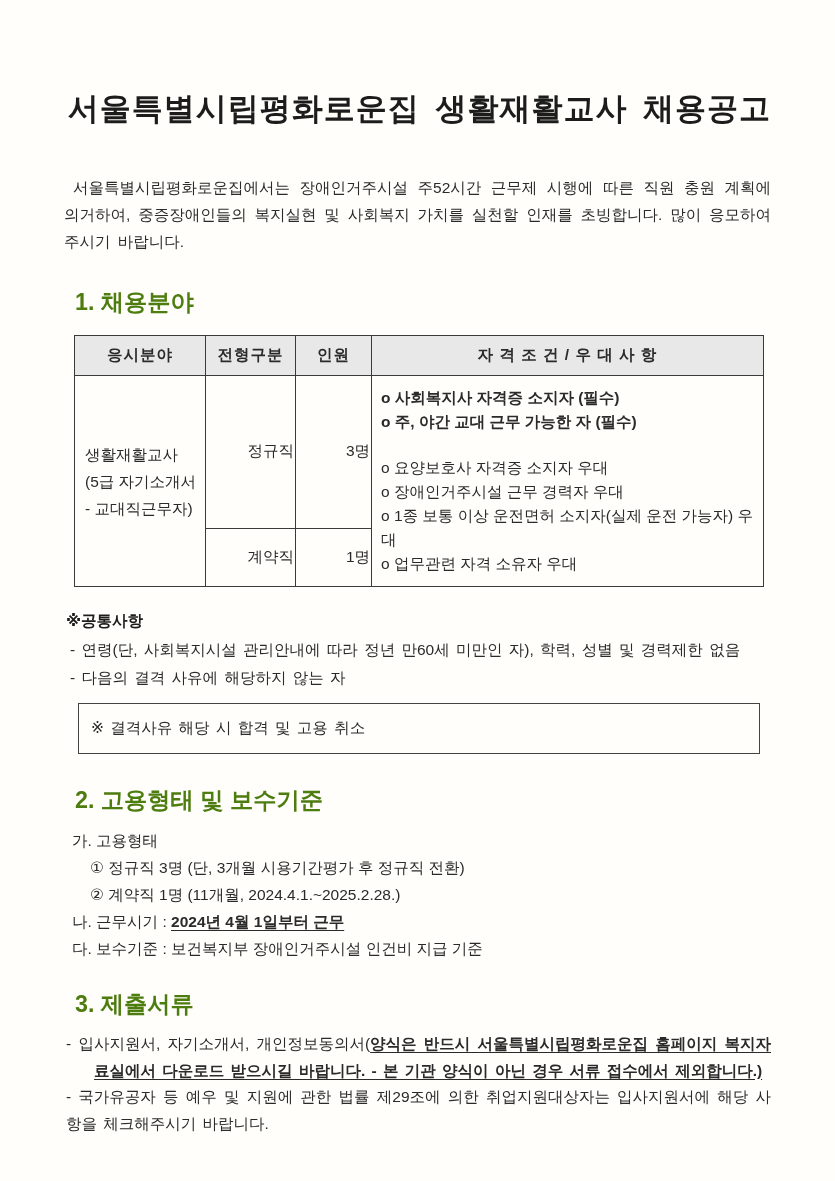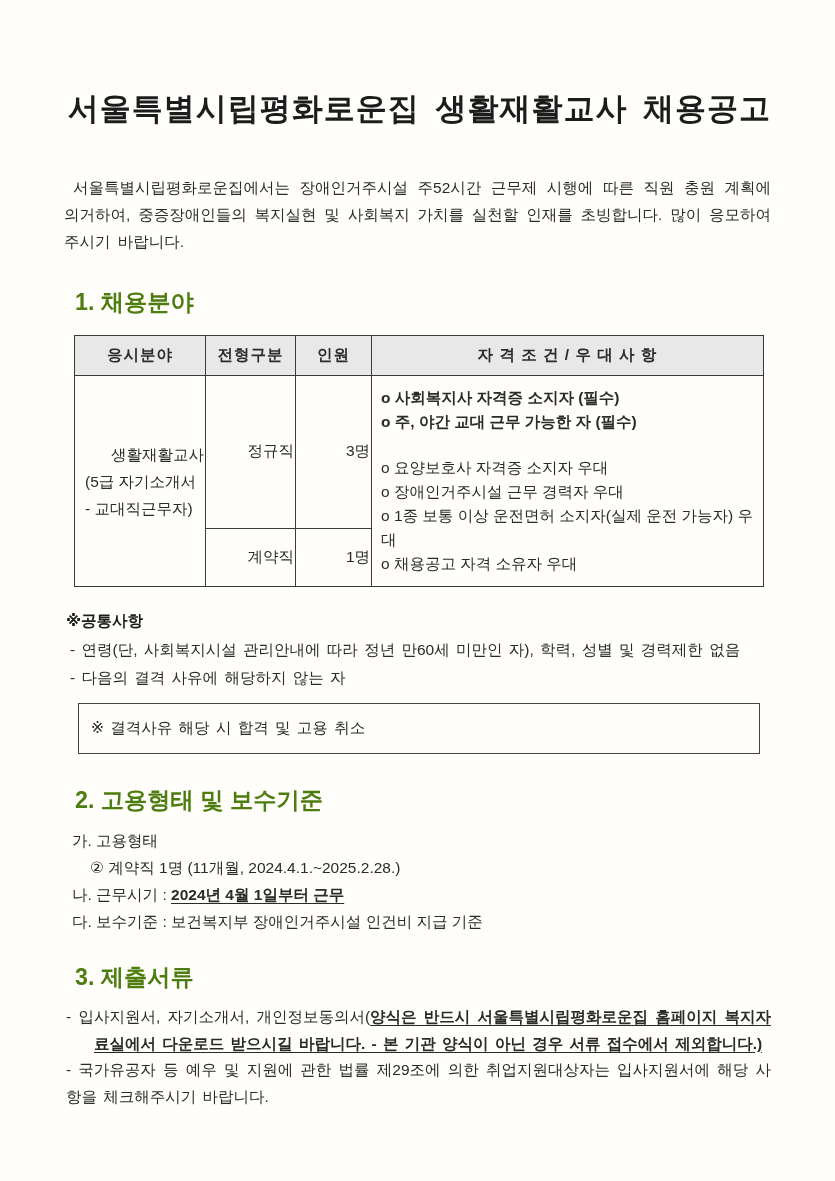--- a/index.html
+++ b/index.html
@@ -48,21 +48,21 @@
   }
   table.recruit th {
     background: #e8e8e8;
     font-weight: bold;
     height: 37px;
     font-size: 15.5px;
     letter-spacing: 1px;
   }
   th.q-head { letter-spacing: 6px; }
   td.cell-position { text-align: left; padding-left: 10px; line-height: 27px; }
-  td.cell-position .pos-line1 { text-align: right; display:block; }
+  td.cell-position .pos-line1 { text-align: left; display:block; }
   td.cell-type, td.cell-count { text-align: right; }
   tr.row-regular td.cell-type, tr.row-regular td.cell-count { height: 120px; }
   tr.row-contract td.cell-type, tr.row-contract td.cell-count { height: 44px; }
   td.cell-quals { padding: 10px 6px 10px 9px; vertical-align: top; line-height: 24px; }
   td.cell-quals .q-bold { font-weight: bold; }
   td.cell-quals .q-gap { height: 22px; }
   
   .common { margin-top: 24px; }
   .common-heading { font-weight: bold; color:#1c1c1c; margin: 0 0 4px 2px; }
   .common-item { line-height: 28px; margin-left: 6px; word-spacing: 2px; }
@@ -125,21 +125,21 @@
       </td>
       <td class="cell-type">정규직</td>
       <td class="cell-count">3명</td>
       <td class="cell-quals" rowspan="2">
         <div class="q-bold">o 사회복지사 자격증 소지자 (필수)</div>
         <div class="q-bold">o 주, 야간 교대 근무 가능한 자 (필수)</div>
         <div class="q-gap"></div>
         <div>o 요양보호사 자격증 소지자 우대</div>
         <div>o 장애인거주시설 근무 경력자 우대</div>
         <div>o 1종 보통 이상 운전면허 소지자(실제 운전 가능자) 우대</div>
-        <div>o 채용공고 자격 소유자 우대</div>
+        <div>o 업무관련 자격 소유자 우대</div>
       </td>
     </tr>
     <tr class="row-contract">
       <td class="cell-type">계약직</td>
       <td class="cell-count">1명</td>
     </tr>
   </tbody>
     </table>
 
   <div class="common">
@@ -147,20 +147,21 @@
     <div class="common-item">- 연령(단, 사회복지시설 관리안내에 따라 정년 만60세 미만인 자), 학력, 성별 및 경력제한 없음</div>
     <div class="common-item">- 다음의 결격 사유에 해당하지 않는 자</div>
     <div class="notice-box">
       <div class="box-item">※ 결격사유 해당 시 합격 및 고용 취소</div>
     </div>
   </div>
 
   <div class="sec2">
     <h2 class="sec-heading">2. 고용형태 및 보수기준</h2>
     <div class="s2-ga">가. 고용형태</div>
+    <div class="s2-num">① 정규직 3명 (단, 3개월 시용기간평가 후 정규직 전환)</div>
     <div class="s2-num">② 계약직 1명 (11개월, 2024.4.1.~2025.2.28.)</div>
     <div class="s2-na"><span>나. 근무시기 : </span><span class="bold-underline">2024년 4월 1일부터 근무</span></div>
     <div class="s2-da">다. 보수기준 : 보건복지부 장애인거주시설 인건비 지급 기준</div>
   </div>
 
   <div class="sec3">
     <h2 class="sec-heading">3. 제출서류</h2>
     <p class="s3-item" style="margin-top:5px"><span>- 입사지원서, 자기소개서, 개인정보동의서(</span><span class="bold-underline">양식은 반드시 서울특별시립평화로운집 홈페이지 복지자료실에서 다운로드 받으시길 바랍니다. - 본 기관 양식이 아닌 경우 서류 접수에서 제외합니다.)</span></p>
     <p class="s3-item flat">- 국가유공자 등 예우 및 지원에 관한 법률 제29조에 의한 취업지원대상자는 입사지원서에 해당 사항을 체크해주시기 바랍니다.</p>
 

